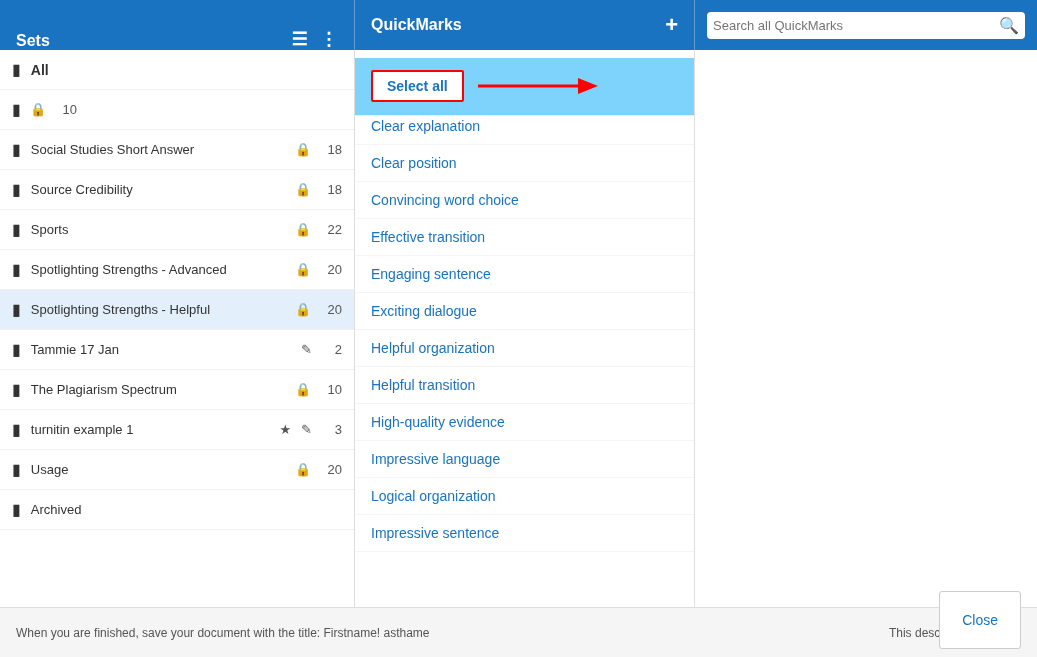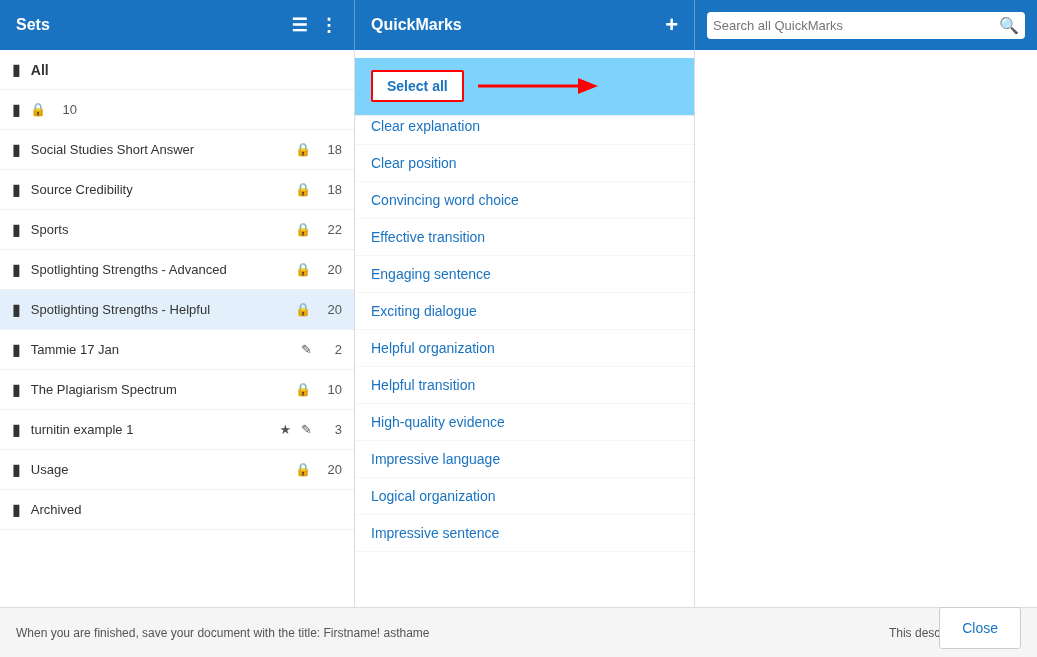--- a/index.html
+++ b/index.html
@@ -18,21 +18,21 @@
     .header {
       display: flex;
       height: 50px;
       background: #1a73c1;
       flex-shrink: 0;
     }
 
     .header-sets {
       width: 355px;
       display: flex;
-      align-items: center;
+      align-items: flex-end;
       padding: 0 16px;
       color: white;
       font-size: 16px;
       font-weight: bold;
       gap: 12px;
       border-right: 1px solid rgba(255,255,255,0.3);
     }
 
     .header-sets-title {
       flex: 1;
@@ -258,21 +258,21 @@
       font-size: 12px;
       color: #555;
     }
 
     .close-btn {
       position: absolute;
       bottom: 8px;
       right: 16px;
       background: white;
       border: 1px solid #ccc;
-      padding: 12px 22px;
+      padding: 20px 22px;
       font-size: 14px;
       cursor: pointer;
       color: #1a73c1;
       border-radius: 3px;
     }
 
     
     .arrow-svg {
       display: inline-block;
       vertical-align: middle;

